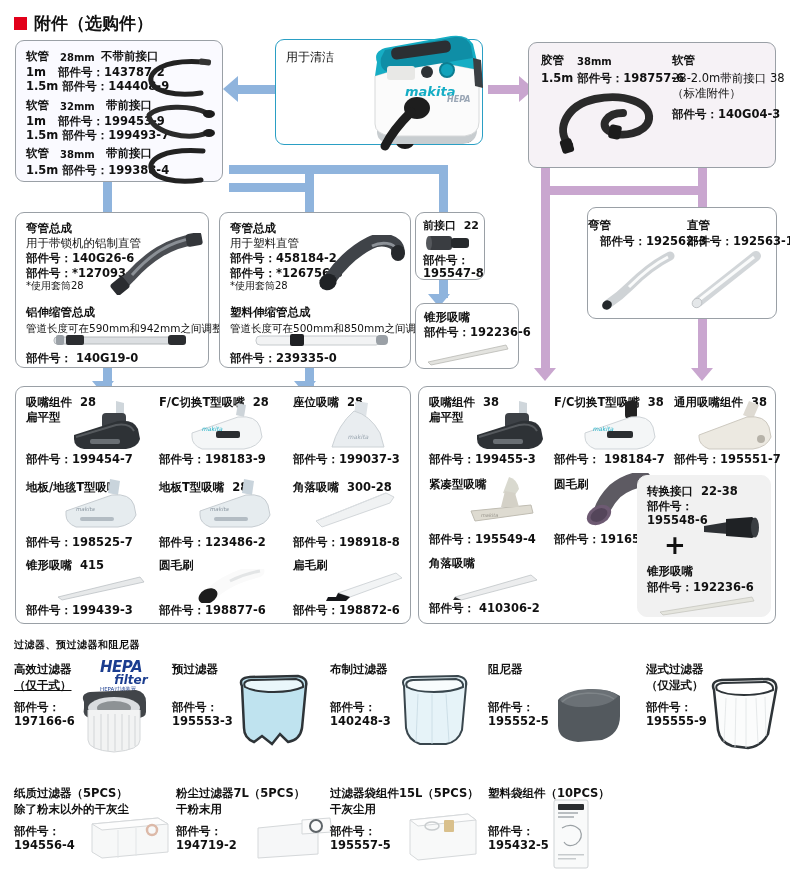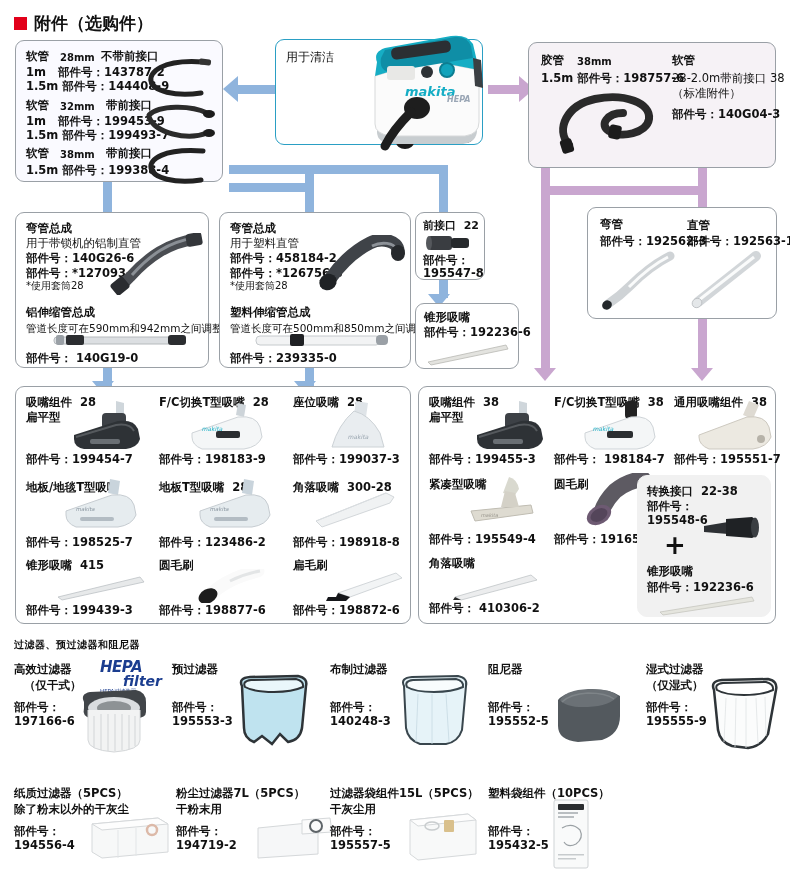--- a/index.html
+++ b/index.html
@@ -51,21 +51,21 @@
   .arrow.down-blue { border-left:11px solid transparent; border-right:11px solid transparent; border-top:13px solid #8fb4dd; }
   .arrow.down-pink { border-left:11px solid transparent; border-right:11px solid transparent; border-top:13px solid #c9a6cf; }
   .arrow.left-blue { border-top:13px solid transparent; border-bottom:13px solid transparent; border-right:15px solid #8fb4dd; }
   .arrow.right-pink { border-top:13px solid transparent; border-bottom:13px solid transparent; border-left:15px solid #c9a6cf; }
 
   
   .art { position:absolute; }
 
   .hepa-logo { position:absolute; font-style:italic; font-weight:bold; color:#1b3d8f; }
   .hepa-logo .h1 { font-size:15px; letter-spacing:-0.5px; }
-  .hepa-logo .h2 { font-size:14px; text-align:right; margin-top:-3px; }
+  .hepa-logo .h2 { font-size:12px; text-align:center; margin-top:-3px; }
   .hepa-logo .h3 { font-size:5.5px; color:#1b3d8f; font-style:normal; font-weight:normal; margin-top:-1px;}
 
   .plus { position:absolute; font-size:26px; font-weight:bold; line-height:1; }
   .vacuum-wrap { position:absolute; }
 </style>
 </head>
 <body>
 
 <div class="root">
 
@@ -243,21 +243,21 @@
 
   <div class="panel plain" style="left:415px;top:303px;width:104px;height:66px;">
     <div class="t b" style="left:8px;top:6px;">锥形吸嘴</div>
     <div class="t pn" style="left:8px;top:21px;">部件号：192236-6</div>
     <svg class="art" style="left:8px;top:38px;" width="88" height="24" viewBox="0 0 88 24">
       <path d="M4 20 L82 3 L84 7 L7 23 Z" fill="#e3e3df" stroke="#b9b9b4" stroke-width="0.8"></path>
     </svg>
   </div>
 
   <div class="panel plain" style="left:587px;top:207px;width:190px;height:112px;">
-    <div class="t b" style="left:12px;top:10px;font-family:Liberation Mono, monospace;">弯管</div>
+    <div class="t b" style="left:0;top:10px;">弯管</div>
     <div class="t pn" style="left:12px;top:26px;">部件号：192562-3</div>
     <div class="t b" style="left:99px;top:10px;">直管</div>
     <div class="t pn" style="left:99px;top:26px;">部件号：192563-1</div>
 
     <svg class="art" style="left:10px;top:42px;" width="84" height="62" viewBox="0 0 84 62">
       <path d="M72 6 C56 14, 42 26, 32 36 C24 44, 16 50, 10 54" stroke="#cfd3d6" stroke-width="9" fill="none" stroke-linecap="round"></path>
       <path d="M70 7 C54 15, 41 27, 31 37" stroke="#fafbfb" stroke-width="3" fill="none"></path>
       <ellipse cx="9" cy="55" rx="5" ry="4.5" fill="#24282b" transform="rotate(-32 9 55)"></ellipse>
     </svg>
     <svg class="art" style="left:98px;top:42px;" width="82" height="62" viewBox="0 0 82 62">
@@ -414,21 +414,21 @@
       <svg class="art" style="left:18px;top:118px;" width="106" height="22" viewBox="0 0 106 22">
         <path d="M4 18 L96 3 L98 7 L7 21 Z" fill="#e5e5de" stroke="#c2c2ba" stroke-width="0.7"></path>
       </svg>
     </div>
   </div>
 
   <div class="section-title" style="left:14px;top:638px;">过滤器、预过滤器和阻尼器</div>
 
   <div class="abs" style="left:14px;top:662px;width:150px;height:100px;">
     <div class="t b" style="left:0px;top:0px;">高效过滤器</div>
-    <div class="t b" style="left:10px;top:16px;">（仅干式）</div>
+    <div class="t b" style="left:0px;top:16px;text-decoration:underline;">（仅干式）</div>
     <div class="t pn" style="left:0px;top:38px;">部件号：</div>
     <div class="t pn" style="left:0px;top:52px;">197166-6</div>
     <div class="hepa-logo" style="left:86px;top:-4px;width:62px;">
       <div class="h1">HEPA</div>
       <div class="h2">filter</div>
       <div class="h3">HEPA过滤装置</div>
     </div>
     <svg class="art" style="left:60px;top:24px;" width="80" height="72" viewBox="0 0 80 72">
       <path d="M10 16 Q6 8 16 6 L62 4 Q72 6 72 16 L72 26 Q72 32 62 32 L16 32 Q8 30 10 22 Z" fill="#414549"></path>
       <ellipse cx="40" cy="22" rx="26" ry="11" fill="#d9dcdf"></ellipse>

